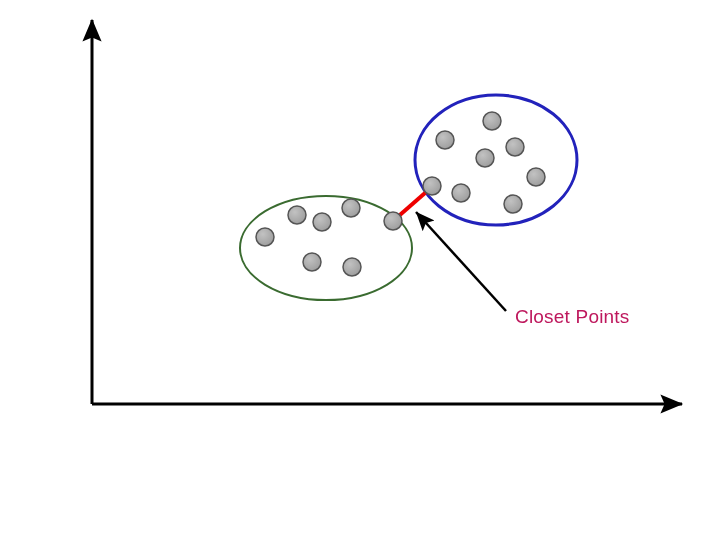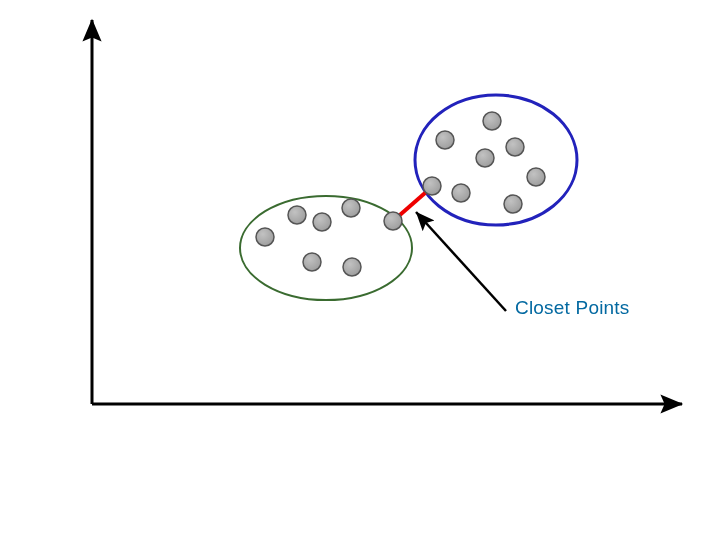--- a/index.html
+++ b/index.html
@@ -76,14 +76,14 @@
         <circle cx="536" cy="177" r="9" fill="url(#dot-shade)" stroke="#555555" stroke-width="1.5"></circle>
         <circle cx="432" cy="186" r="9" fill="url(#dot-shade)" stroke="#555555" stroke-width="1.5"></circle>
         <circle cx="461" cy="193" r="9" fill="url(#dot-shade)" stroke="#555555" stroke-width="1.5"></circle>
         <circle cx="513" cy="204" r="9" fill="url(#dot-shade)" stroke="#555555" stroke-width="1.5"></circle>
       </g>
     <g id="leader-group">
         <line x1="506" y1="311" x2="416" y2="212" stroke="#000000" stroke-width="2.5" marker-end="url(#arrow-black)"></line>
       </g>
   </svg>
 
-  <div class="lbl" id="annotation-label" style="left: 515px; top: 297px; font-size: 19px; color: #0369a1;">Closet Points</div>
+  <div class="lbl" id="annotation-label" style="left: 515px; top: 306px; font-size: 19px; color: #be185d;">Closet Points</div>
 </div>
 
 </body></html>

